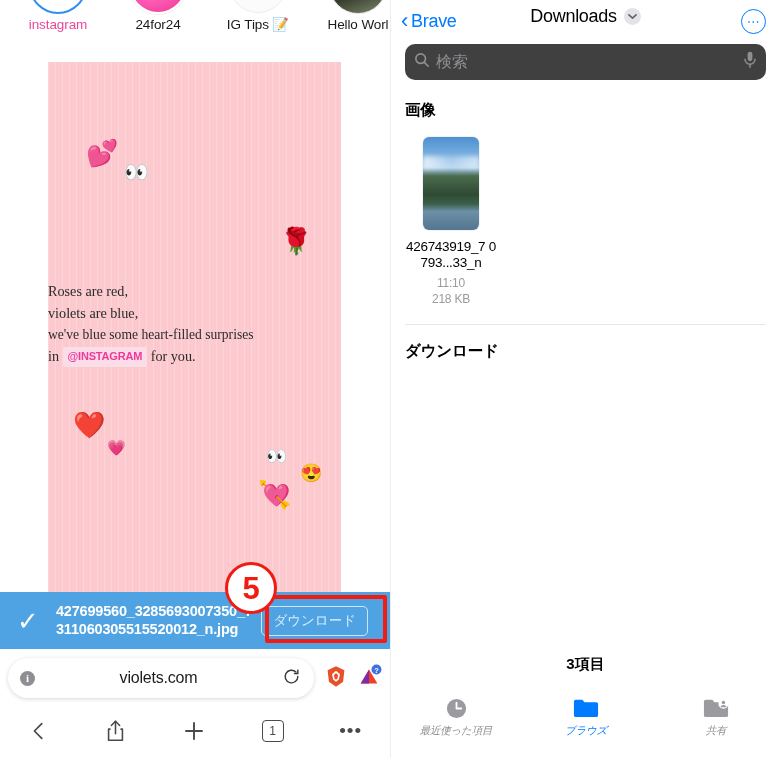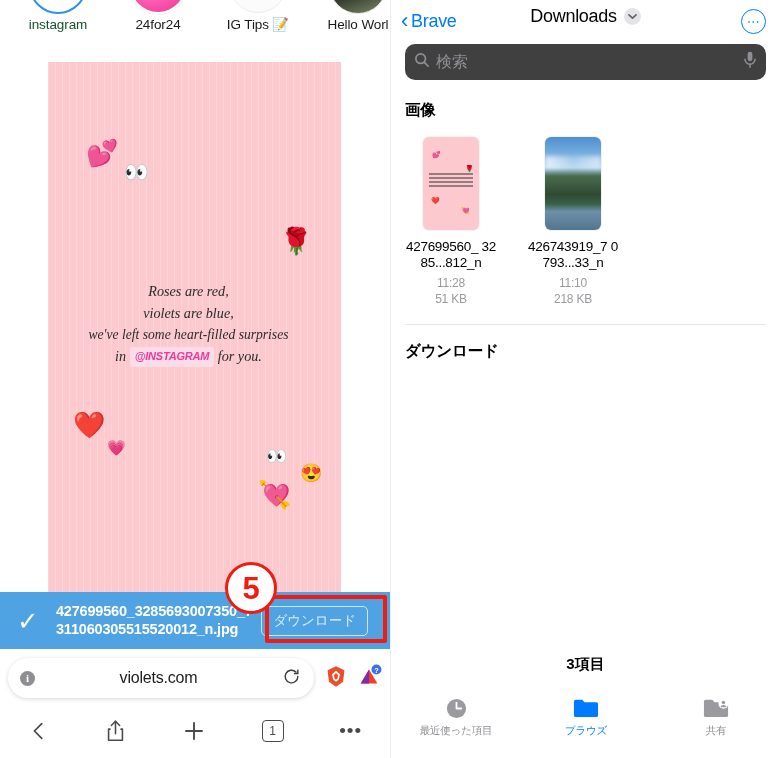--- a/index.html
+++ b/index.html
@@ -40,42 +40,40 @@
   }
   .hl-circle.whiteball { background:#fbfbfb; border:1px solid #ededed; }
   .hl-circle.darkball {
     background:linear-gradient(160deg,#4b5240 0%, #2a2f24 55%, #7d8a6a 100%);
     border:1px solid #e4e4e4;
   }
   .hl-label {
     font-size:13.5px; color:#1a1a1a; white-space:nowrap;
     letter-spacing:-0.1px;
   }
-  .hl-label.blue { color:#14532d; }
+  .hl-label.blue { color:#ec4899; }
 
   
   #poster {
     position:absolute; left:48px; top:62px;
     width:293px; height:560px;
     background:
       repeating-linear-gradient(90deg,
         rgba(255,255,255,0.22) 0px, rgba(255,255,255,0.22) 1px,
         rgba(0,0,0,0) 1px, rgba(0,0,0,0) 7px),
       #fbc9ce;
   }
   .emoji { position:absolute; line-height:1; user-select:none; }
 
   #poem {
     position:absolute; left:0; right:12px; top:218px;
-    text-align:center;
     font-family:"Liberation Serif", serif;
     color:#2b2b2b;
     font-size:14.2px;
     line-height:1.55;
-    font-style:italic;
   }
   #poem .line { white-space:nowrap; }
   #poem .line.wide { font-size:13.6px; }
   .ig-badge {
     display:inline-block;
     background:#fbdde8;
     color:#f0389b;
     font-family:"Liberation Sans", sans-serif;
     font-weight:bold;
     font-size:11px;
@@ -285,20 +283,21 @@
   .wave i { display:block; width:2.6px; background:#2f7df6; border-radius:1px; }
 
   #item-count {
     position:absolute; left:0; right:0; top:655px;
     text-align:center; font-size:15px; font-weight:bold; color:#000000;
   }
   #files-tabbar {
     position:absolute; left:0; bottom:0; width:390px; height:72px;
     display:flex; align-items:flex-start; padding-top:8px;
     background:#ffffff;
+    font-style:italic;
   }
   .tab { flex:1 1 0; text-align:center; }
   .tab .ic { height:28px; display:flex; align-items:center; justify-content:center; }
   .tab .lb { font-size:10.5px; color:#8e8e93; margin-top:2px; letter-spacing:-0.2px; }
   .tab.active .lb { color:#007aff; }
 </style>
 </head>
 <body>
 
 <div id="root">
@@ -330,21 +329,21 @@
       <span class="emoji" style="left:232px;top:166px;font-size:26px;">🌹</span>
       <span class="emoji" style="left:25px;top:350px;font-size:26px;">❤️</span>
       <span class="emoji" style="left:59px;top:378px;font-size:15px;">💗</span>
       <span class="emoji" style="left:218px;top:386px;font-size:17px;">👀</span>
       <span class="emoji" style="left:252px;top:402px;font-size:18px;">😍</span>
       <span class="emoji" style="left:210px;top:420px;font-size:27px;">💘</span>
 
       <div id="poem">
         <div class="line">Roses are red,</div>
         <div class="line">violets are blue,</div>
-        <div class="line wide">we've left some heart-filled surprises</div>
+        <div class="line wide">we've blue some heart-filled surprises</div>
         <div class="line">
           <span>in</span>
           <span class="ig-badge">@INSTAGRAM</span>
           <span>for you.</span>
         </div>
       </div>
     </div>
 
     <div id="download-bar">
       <div id="dl-check">✓</div>
@@ -442,34 +441,20 @@
             <path d="M7 13.2 V16.2" stroke="#8e8e93" stroke-width="1.5" stroke-linecap="round"></path>
           </svg>
         </span>
       </div>
     </div>
 
     <div class="section">
       <div class="section-title">画像</div>
       <div class="grid">
 
-        <div class="cell">
-          <div class="thumb-wrap">
-            <div class="thumb pinkposter">
-              <span class="mini-dot" style="left:9px;top:14px;color:#f0389b;">💕</span>
-              <span class="mini-dot" style="left:42px;top:28px;color:#d12b2b;">🌹</span>
-              <div class="mini-text"></div>
-              <span class="mini-dot" style="left:8px;top:60px;color:#e03b3b;">❤️</span>
-              <span class="mini-dot" style="left:38px;top:70px;color:#f0389b;">💘</span>
-            </div>
-          </div>
-          <div class="file-name">427699560_ 3285...812_n</div>
-          <div class="file-meta">11:28</div>
-          <div class="file-meta second">51 KB</div>
-        </div>
 
         <div class="cell">
           <div class="thumb-wrap">
             <div class="thumb photo"></div>
           </div>
           <div class="file-name">426743919_7 0793...33_n</div>
           <div class="file-meta">11:10</div>
           <div class="file-meta second">218 KB</div>
         </div>
 

